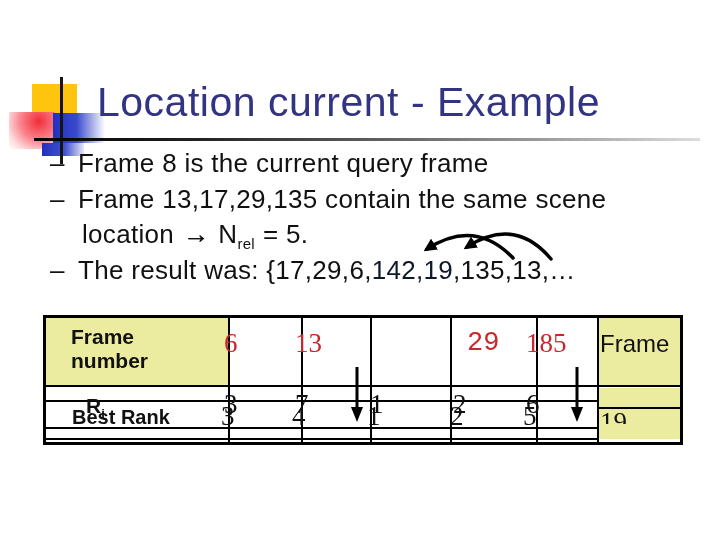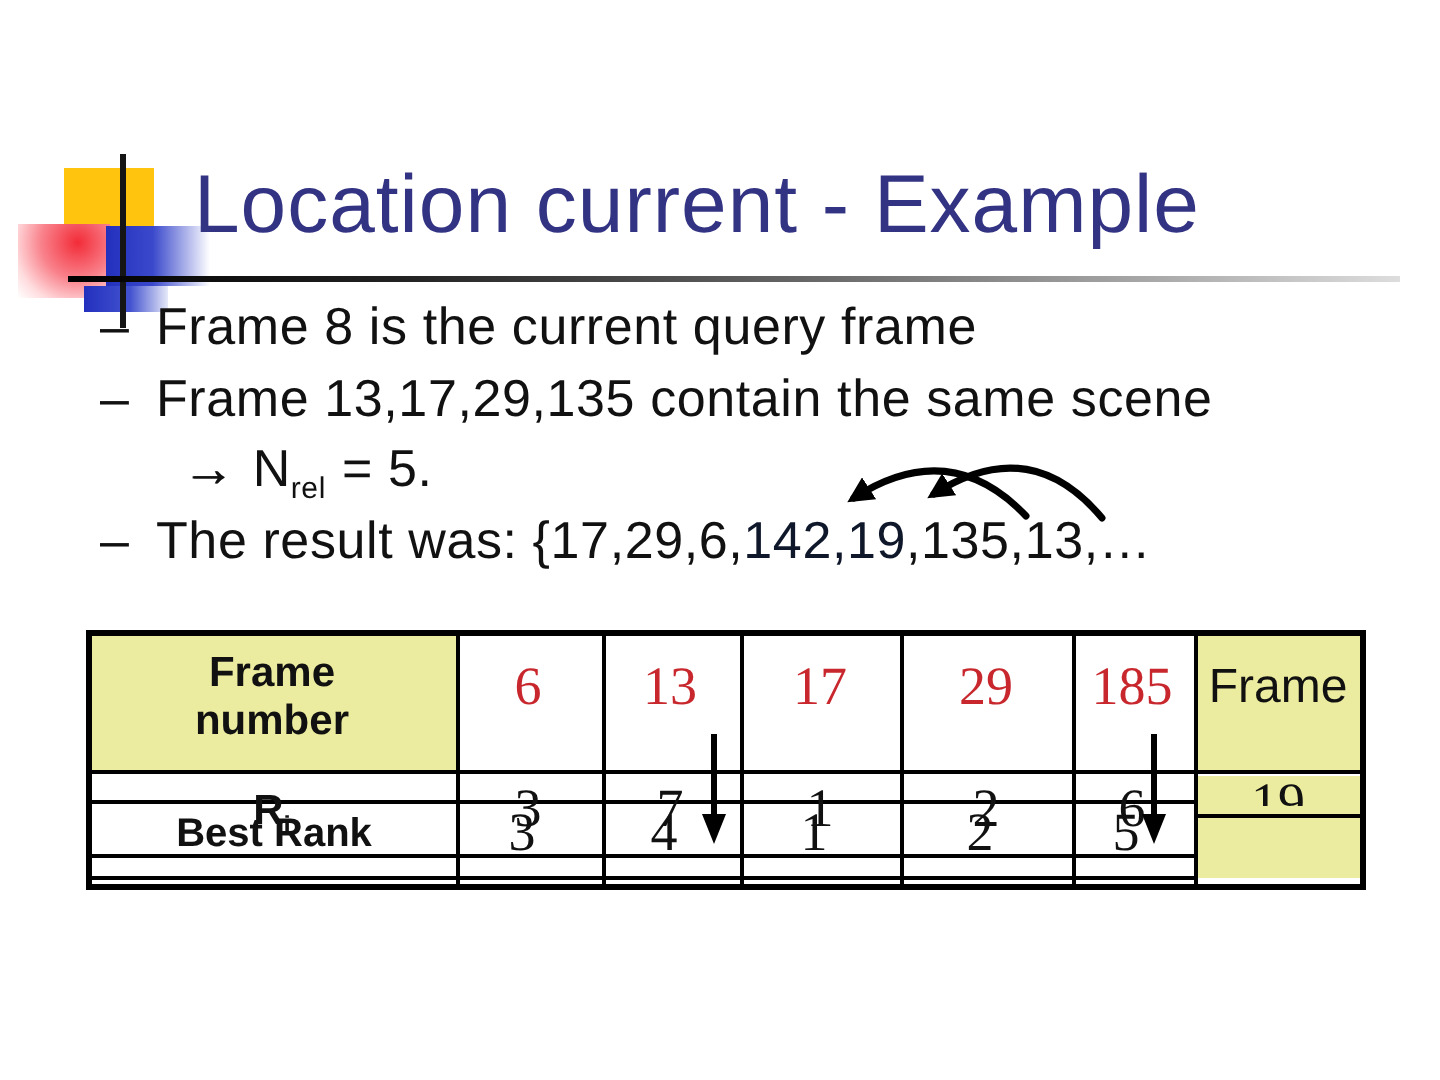--- a/index.html
+++ b/index.html
@@ -29,28 +29,28 @@
 
   
   .curved-arrows{left:403px;top:216px;}
 
   
   .tbl{left:43px;top:315px;width:640px;height:130px;}
   .tbl .edge{background:#000;}
   .cell-yellow{background:#ececa0;}
   .vline{top:3px;height:124px;width:2px;background:#000;z-index:2;}
   .hline{height:2px;background:#000;z-index:2;}
-  .tbl-text{z-index:3;text-align:center;}
+  .tbl-text{z-index:3;}
   .serif{font-family:"Liberation Serif",serif;}
   .hdr-label{font-weight:bold;font-size:21px;line-height:24px;}
   .frame-num{font-size:27px;color:#c8282d;width:80px;}
   .total-label{font-size:24px;width:78px;}
   .row-label{font-weight:bold;}
   .num{font-size:27px;width:80px;}
-  .clip{overflow:hidden;z-index:3;}
+  .clip{overflow:hidden;z-index:3;margin-top:21px;}
   .down-arrow{z-index:4;}
 </style>
 </head>
 <body>
 
 <div class="slide">
 
   <div class="abs orn-yellow"></div>
   <div class="abs orn-red"></div>
   <div class="abs orn-blue-a"></div>
@@ -64,20 +64,21 @@
     <span class="dash">–</span>
     <span>Frame 8 is the current query frame</span>
   </div>
 
   <div class="abs bullet" style="left:50px;top:184px;">
     <span class="dash">–</span>
     <span>Frame 13,17,29,135 contain the same scene</span>
   </div>
 
   <div class="abs bullet" style="left:82px;top:219px;">
+    <span>location</span>
     <span class="arrow-glyph">→</span>
     <span><span>N</span><sub class="rel">rel</sub></span>
     <span style="margin-left:8px;">= 5.</span>
   </div>
 
   <div class="abs bullet" style="left:50px;top:255px;">
     <span class="dash">–</span>
     <span>The result was: {17,29,6,</span>
       <span class="red">142,19</span>
       <span>,135,13,…</span>
@@ -112,22 +113,21 @@
     <div class="abs vline" style="left:554px;"></div>
     <div class="abs hline" style="left:3px;top:70px;width:634px;"></div>
     <div class="abs hline" style="left:3px;top:85px;width:553px;"></div>
     <div class="abs hline" style="left:3px;top:112px;width:553px;"></div>
     <div class="abs hline" style="left:3px;top:123px;width:553px;"></div>
     <div class="abs hline" style="left:554px;top:92px;width:83px;"></div>
 
     <div class="abs tbl-text hdr-label" style="left:28px;top:10px;width:130px;">Frame number</div>
     <div class="abs tbl-text frame-num serif" style="left:181px;top:13px;">6</div>
     <div class="abs tbl-text frame-num serif" style="left:252px;top:13px;">13</div>
-    <div class="abs tbl-text frame-num serif" style="left:327px;top:13px;">17</div>
-    <div class="abs tbl-text frame-num serif" style="left:410px;top:13px;">29</div>
+    <div class="abs tbl-text frame-num serif" style="left:424px;top:13px;font-family:Liberation Mono, monospace;">29</div>
     <div class="abs tbl-text frame-num serif" style="left:483px;top:13px;">185</div>
     <div class="abs tbl-text total-label" style="left:557px;top:15px;">Frame</div>
 
     <div class="abs tbl-text row-label" style="left:43px;top:79px;width:100px;font-size:21px;">
       <span>R</span><sub style="font-size:13px;">i</sub>
     </div>
     <div class="abs tbl-text row-label" style="left:29px;top:91px;width:130px;font-size:20px;">Best Rank</div>
 
     <div class="abs tbl-text num serif" style="left:181px;top:74px;">3</div>
     <div class="abs tbl-text num serif" style="left:252px;top:74px;">7</div>

